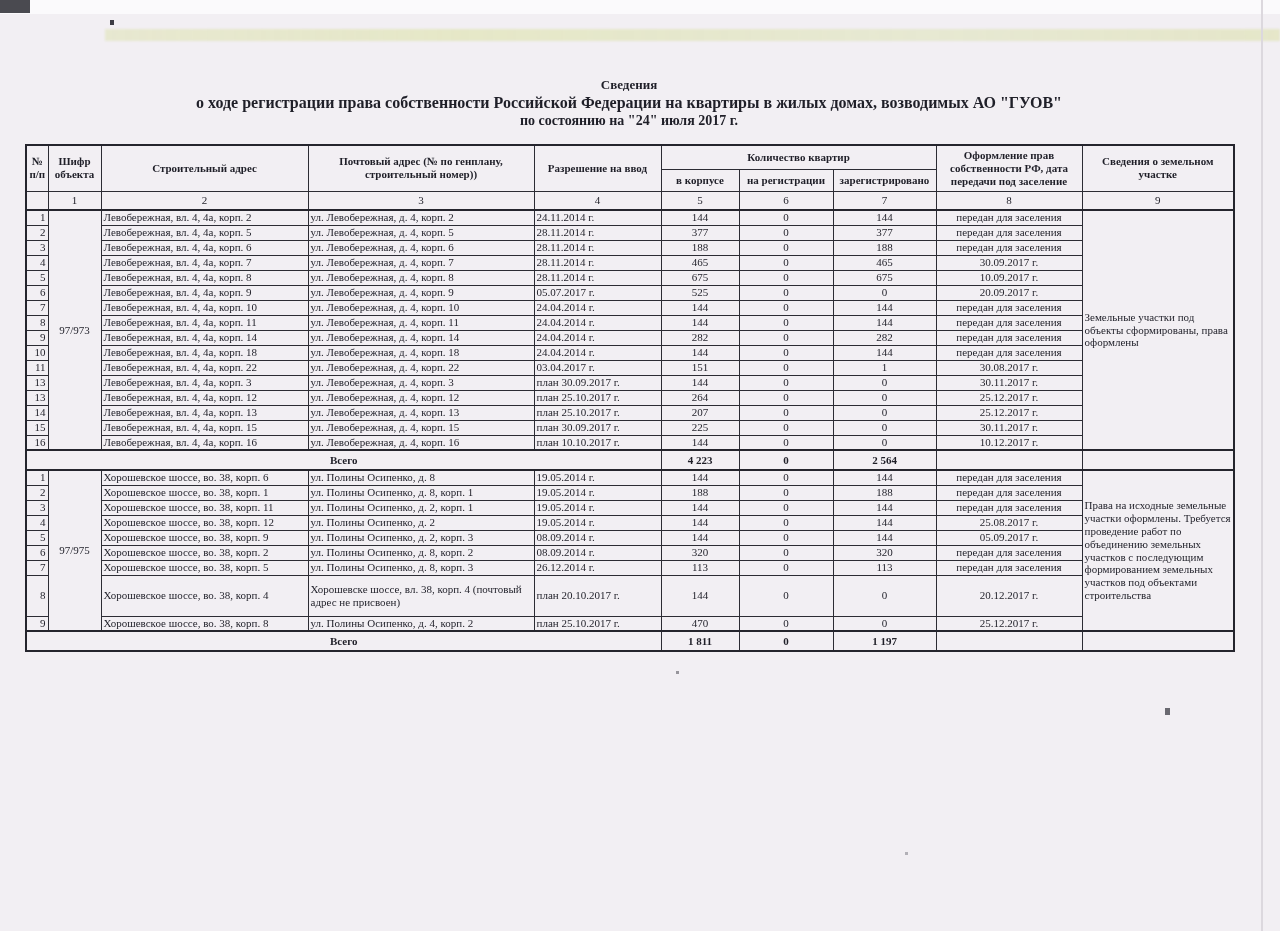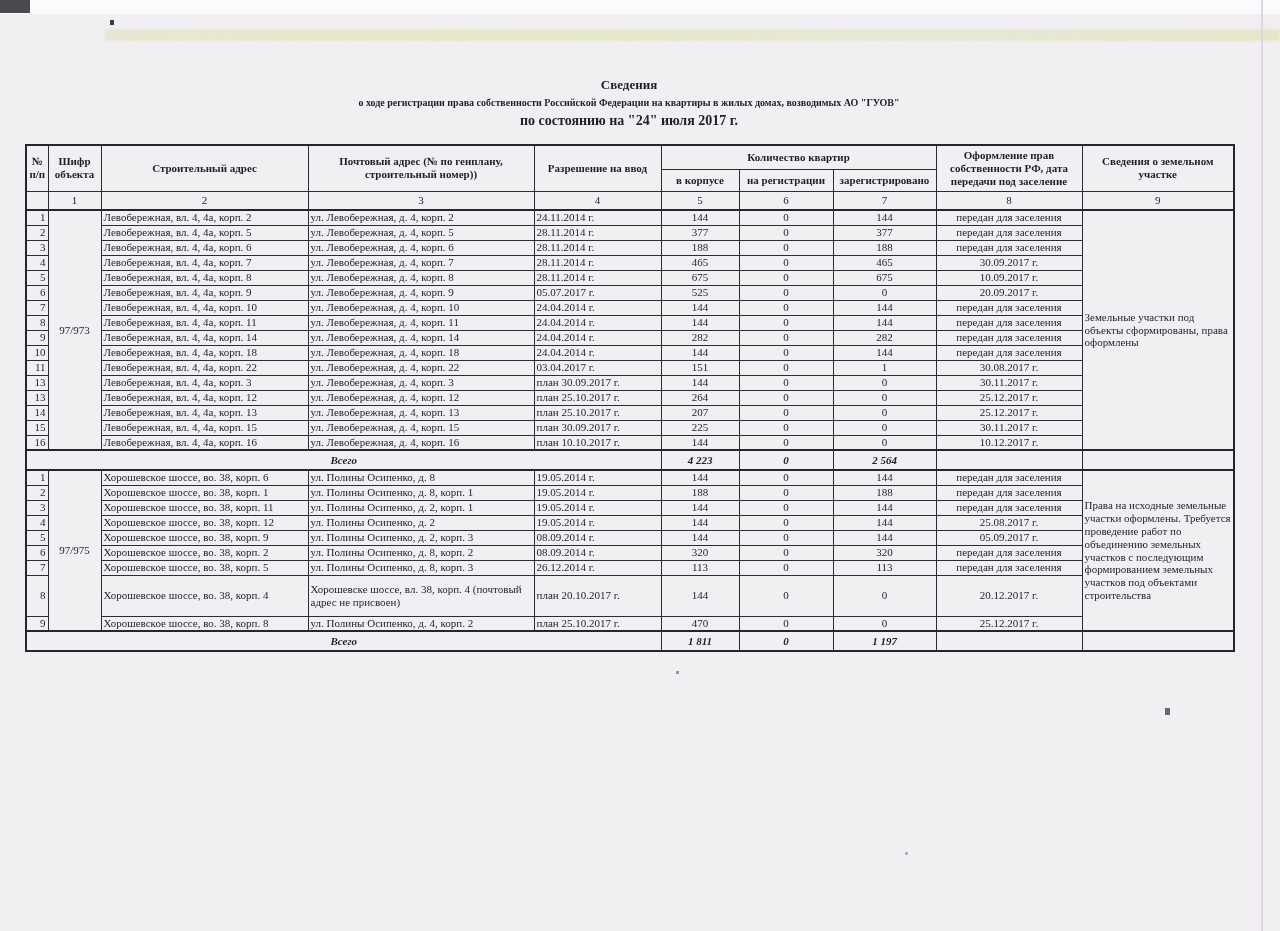--- a/index.html
+++ b/index.html
@@ -17,21 +17,21 @@
     filter:blur(1px);}
   .page-edge-right{position:absolute;left:1261px;top:0;width:2px;height:931px;background:#dcd8de;}
   .speck{position:absolute;background:#3c3c44;}
   .speck.s1{left:110px;top:20px;width:4px;height:5px;}
   .speck.s2{left:1165px;top:708px;width:5px;height:7px;opacity:.75;}
   .speck.s3{left:676px;top:671px;width:3px;height:3px;opacity:.5;}
   .speck.s4{left:905px;top:852px;width:3px;height:3px;opacity:.35;}
 
   .title{position:absolute;left:25px;top:76px;width:1208px;text-align:center;font-weight:bold;}
   .title .t1{font-size:13px;line-height:18px;}
-  .title .t2{font-size:10px;line-height:18px;}
+  .title .t2{font-size:16px;line-height:18px;}
   .title .t3{font-size:14px;line-height:18px;}
 
   table.doc{
     position:absolute;left:25px;top:144px;width:1208px;
     border-collapse:collapse;table-layout:fixed;
     border:2px solid #25252d;
   }
   table.doc th,table.doc td{
     border:1px solid #2c2c34;
     padding:0 2px;
@@ -39,21 +39,21 @@
     vertical-align:middle;
     overflow:hidden;
   }
   table.doc th{font-weight:bold;text-align:center;}
   tr.h1{height:24px;}
   tr.h2{height:22px;}
   tr.nums{height:19px;}
   tr.nums td{text-align:center;border-bottom:2px solid #25252d;}
   tr.data{height:15px;}
   tr.data.tall{height:41px;}
-  tr.total{height:20px;font-weight:bold;font-style:italic;}
+  tr.total{height:20px;font-weight:bold;}
   tr.total td{border-top:2px solid #25252d;text-align:center;}
   tr.sep-top td{border-top:2px solid #25252d;}
   td.c-num{text-align:right;padding-right:4px;}
   td.c-code{text-align:center;}
   td.c-addr{text-align:left;padding-left:4px;}
   td.c-postal{text-align:left;padding-left:4px;}
   td.c-permit{}
   td.c-qty{text-align:center;}
   td.c-status{text-align:center;}
   td.c-land{text-align:left;padding:2px 8px;line-height:1.55;}

